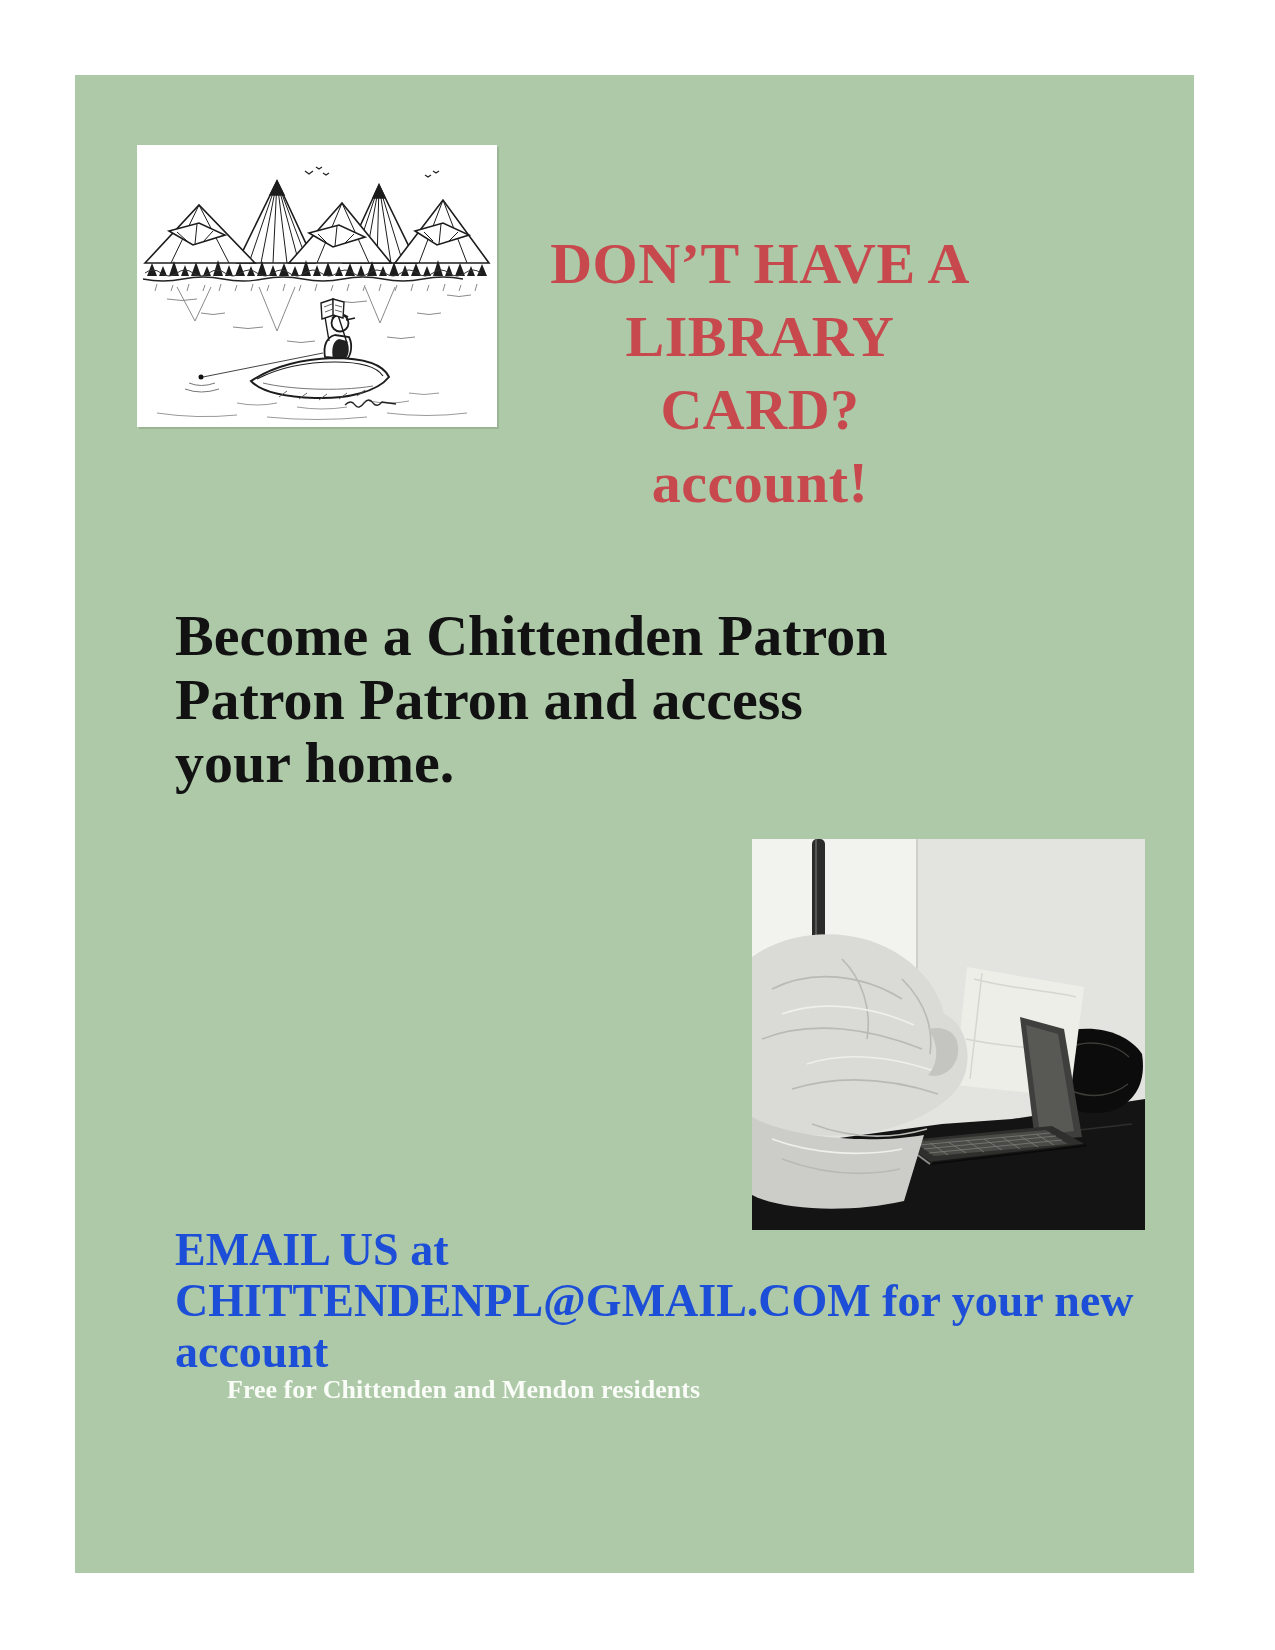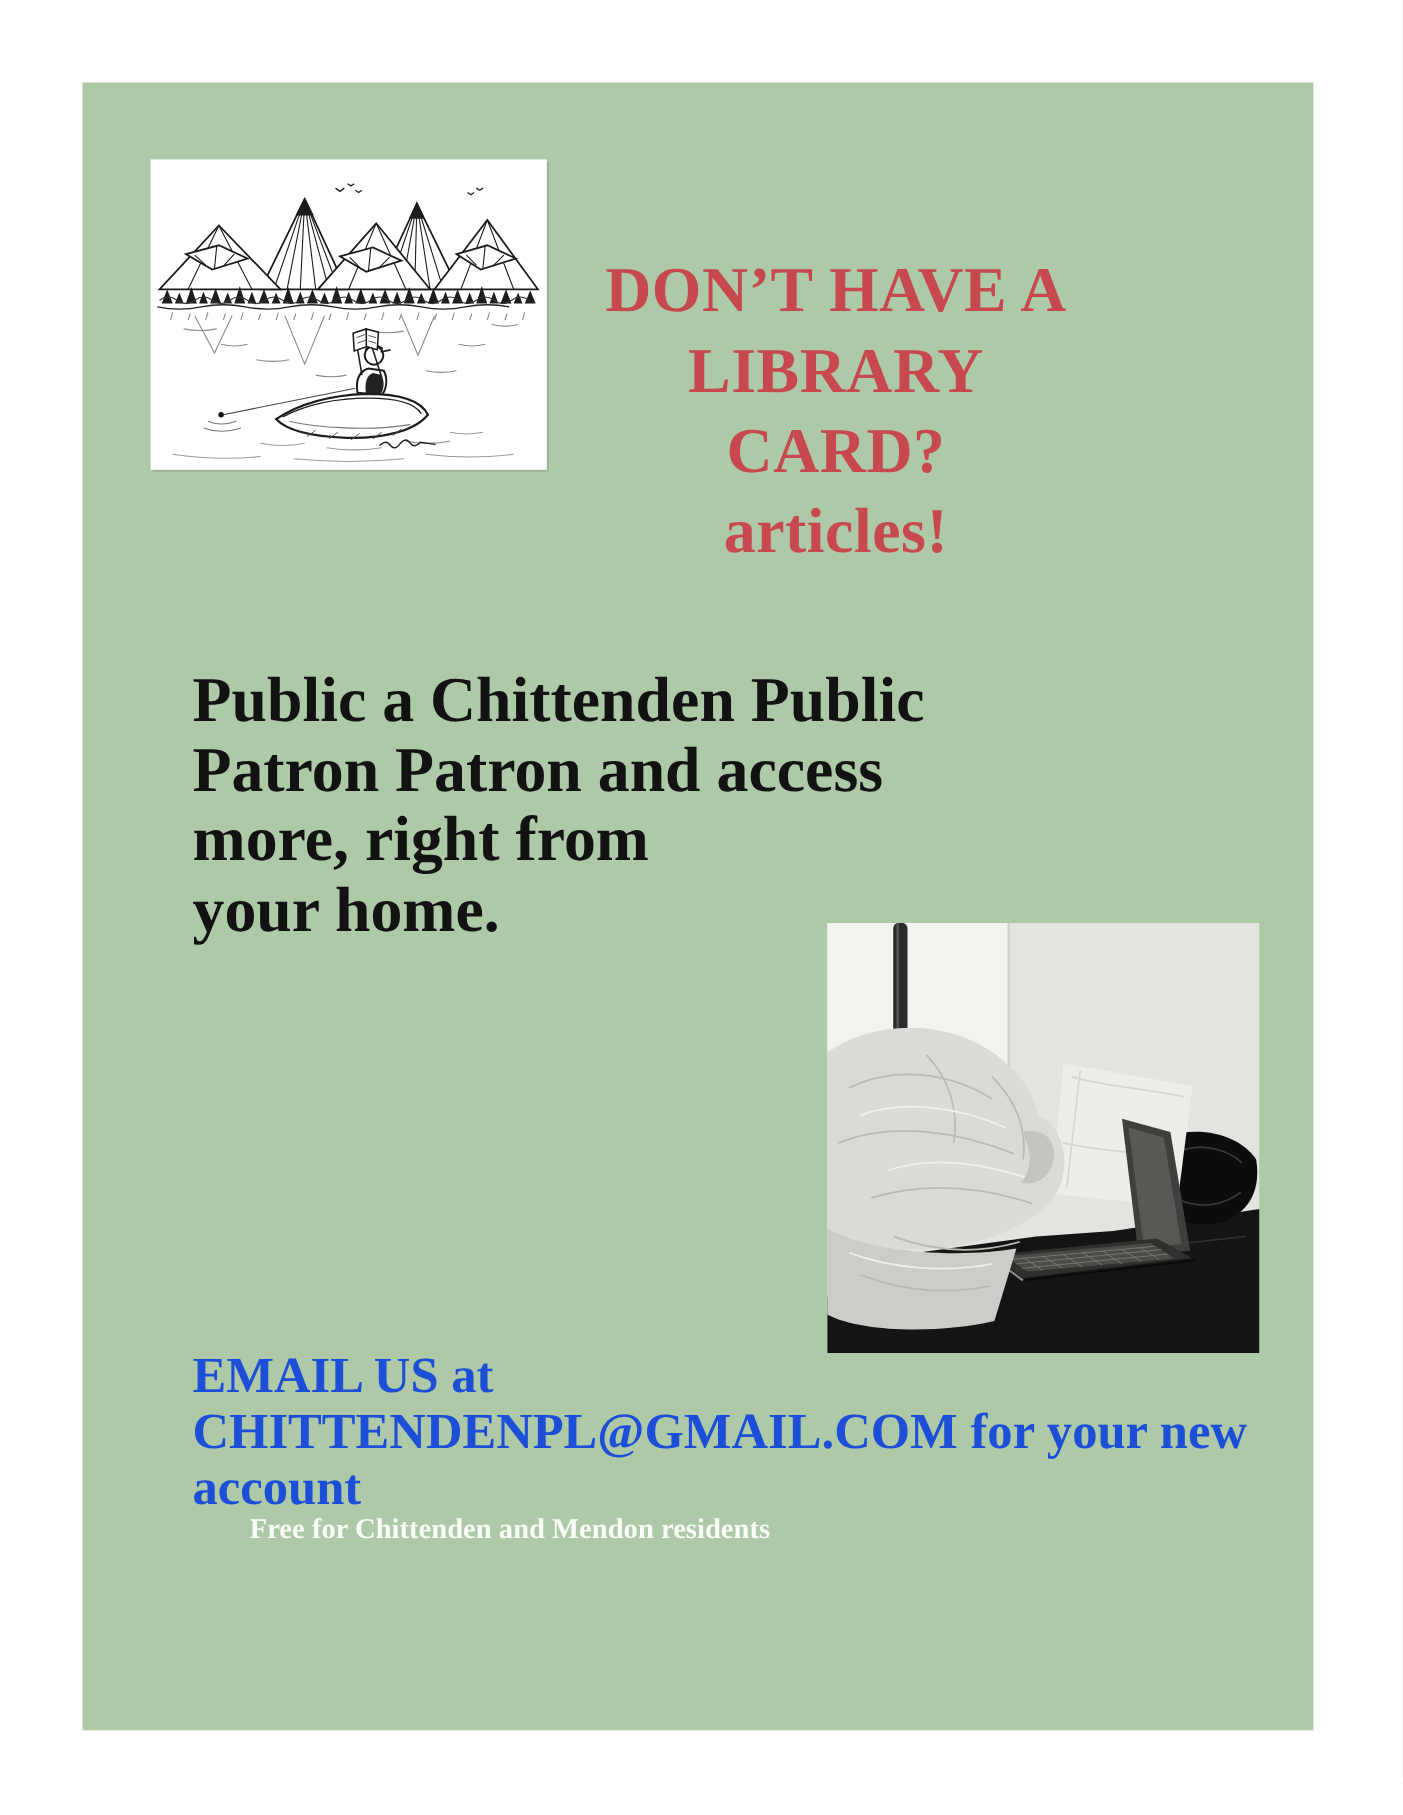--- a/index.html
+++ b/index.html
@@ -95,27 +95,26 @@
         <path d="M20,268 q40,6 80,2 M130,272 q50,5 100,0 M250,268 q40,5 80,0"></path>
       </g>
 
       <path d="M208,260 q6,-6 10,0 q4,5 9,-2 q5,-6 9,0 q4,5 9,-1 l14,2" stroke="#222" stroke-width="1.3" fill="none"></path>
     </svg>
   </div>
 
   <div class="headline">
     <div>DON’T HAVE A</div>
     <div>LIBRARY CARD?</div>
-    <div>articles!</div>
+    <div>account!</div>
   </div>
 
   <div class="bodytext">
-    <div>Public a Chittenden Public</div>
+    <div>Become a Chittenden Patron</div>
     <div>Patron Patron and access</div>
-    <div>more, right from</div>
     <div>your home.</div>
   </div>
 
   <div class="photo-frame">
     <svg viewBox="0 0 393 391" xmlns="http://www.w3.org/2000/svg">
       <rect width="393" height="391" fill="#e3e3e0"></rect>
       <rect x="0" y="0" width="165" height="280" fill="#f2f2ef"></rect>
       <line x1="165" y1="0" x2="165" y2="262" stroke="#cfcfcc" stroke-width="2"></line>
 
       <rect x="60" y="0" width="13" height="198" rx="5" fill="#2b2b2b"></rect>

